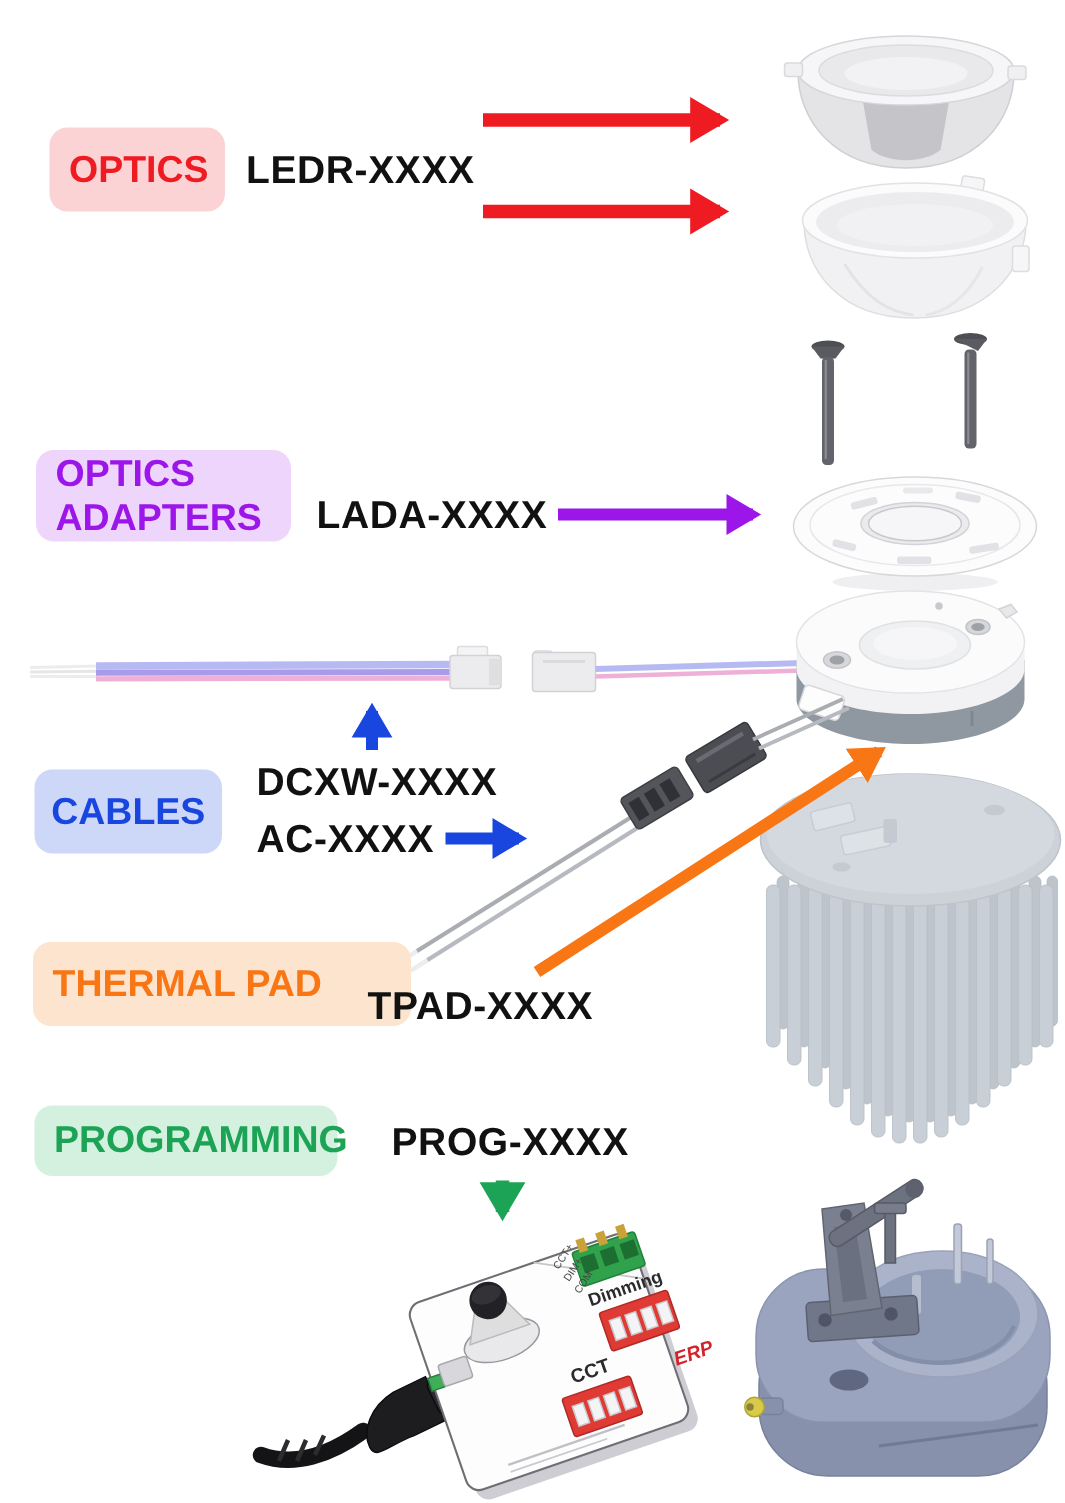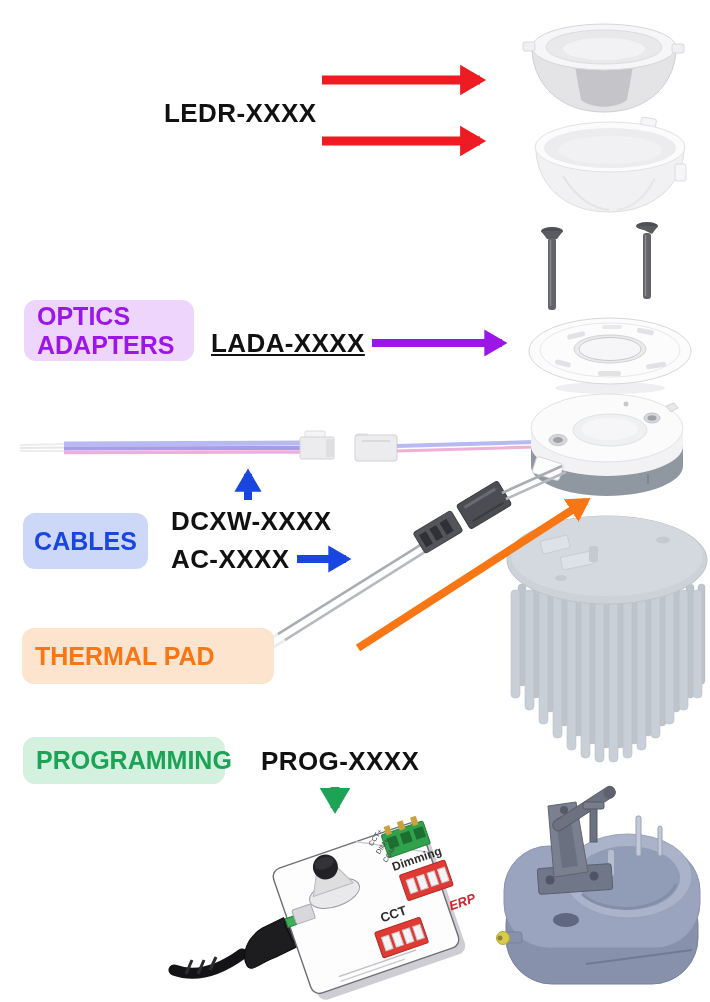--- a/index.html
+++ b/index.html
@@ -279,27 +279,29 @@
     </defs>
     <line x1="322" y1="80" x2="480" y2="80" stroke-width="9" class="c-optics-stroke" marker-end="url(#head-optics)"></line>
     <line x1="322" y1="141" x2="480" y2="141" stroke-width="9" class="c-optics-stroke" marker-end="url(#head-optics)"></line>
     <line x1="372" y1="343" x2="502" y2="343" stroke-width="8" class="c-adapters-stroke" marker-end="url(#head-adapters)"></line>
     <line x1="248" y1="500" x2="248" y2="474" stroke-width="8" class="c-cables-stroke" marker-end="url(#head-cables)"></line>
     <line x1="297" y1="559" x2="346" y2="559" stroke-width="8" class="c-cables-stroke" marker-end="url(#head-cables)"></line>
     <line x1="358" y1="648" x2="586" y2="501" stroke-width="8" class="c-thermal-stroke" marker-end="url(#head-thermal)"></line>
     <line x1="335" y1="787" x2="335" y2="808" stroke-width="9" class="c-programming-stroke" marker-end="url(#head-programming)"></line>
   </svg>
 
+  <div class="badge badge-optics" style="left:33px;top:85px;width:117px;height:56px;">OPTICS</div>
   <div class="part" style="left:164px;top:98px;text-align:center;">LEDR-XXXX</div>
 
   <div class="badge badge-adapters" style="left:24px;top:300px;width:170px;height:61px;">OPTICS ADAPTERS</div>
-  <div class="part" style="left:211px;top:328px;text-decoration:underline;">LADA-XXXX</div>
+  <div class="part" style="left:211px;top:328px;">LADA-XXXX</div>
 
   <div class="badge badge-cables" style="left:23px;top:513px;width:125px;height:56px;justify-content:center;">CABLES</div>
   <div class="part" style="left:171px;top:544px;">AC-XXXX</div>
   <div class="part" style="left:171px;top:506px;">DCXW-XXXX</div>
 
   <div class="badge badge-thermal" style="left:22px;top:628px;width:252px;height:56px;">THERMAL PAD</div>
+  <div class="part" style="left:245px;top:655px;">TPAD-XXXX</div>
 
   <div class="badge badge-programming" style="left:23px;top:737px;width:202px;height:47px;">PROGRAMMING</div>
   <div class="part" style="left:261px;top:746px;text-align:right;">PROG-XXXX</div>
 
 </div>
 
 </body></html>

